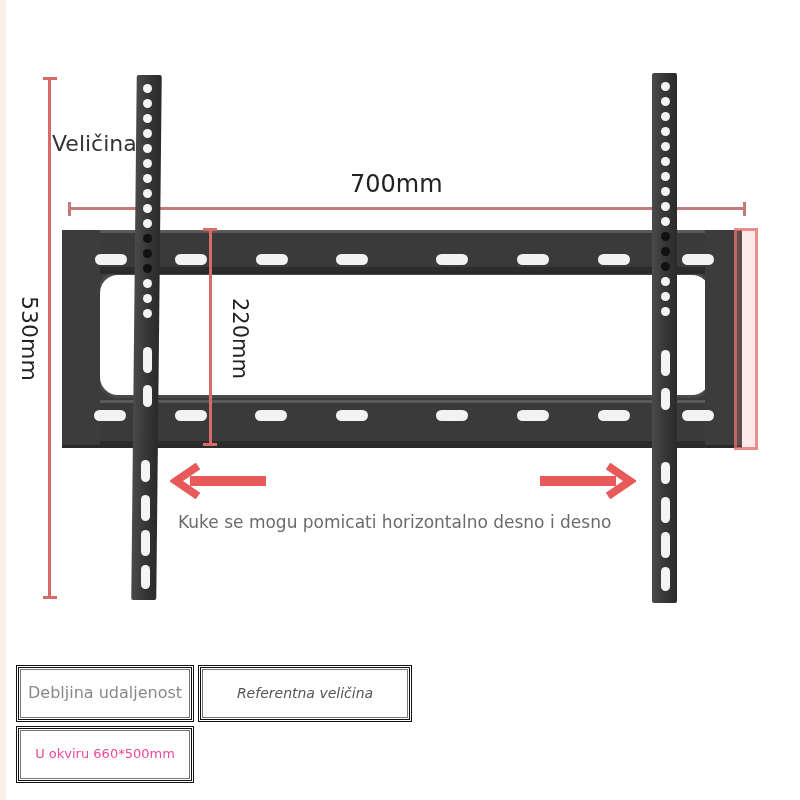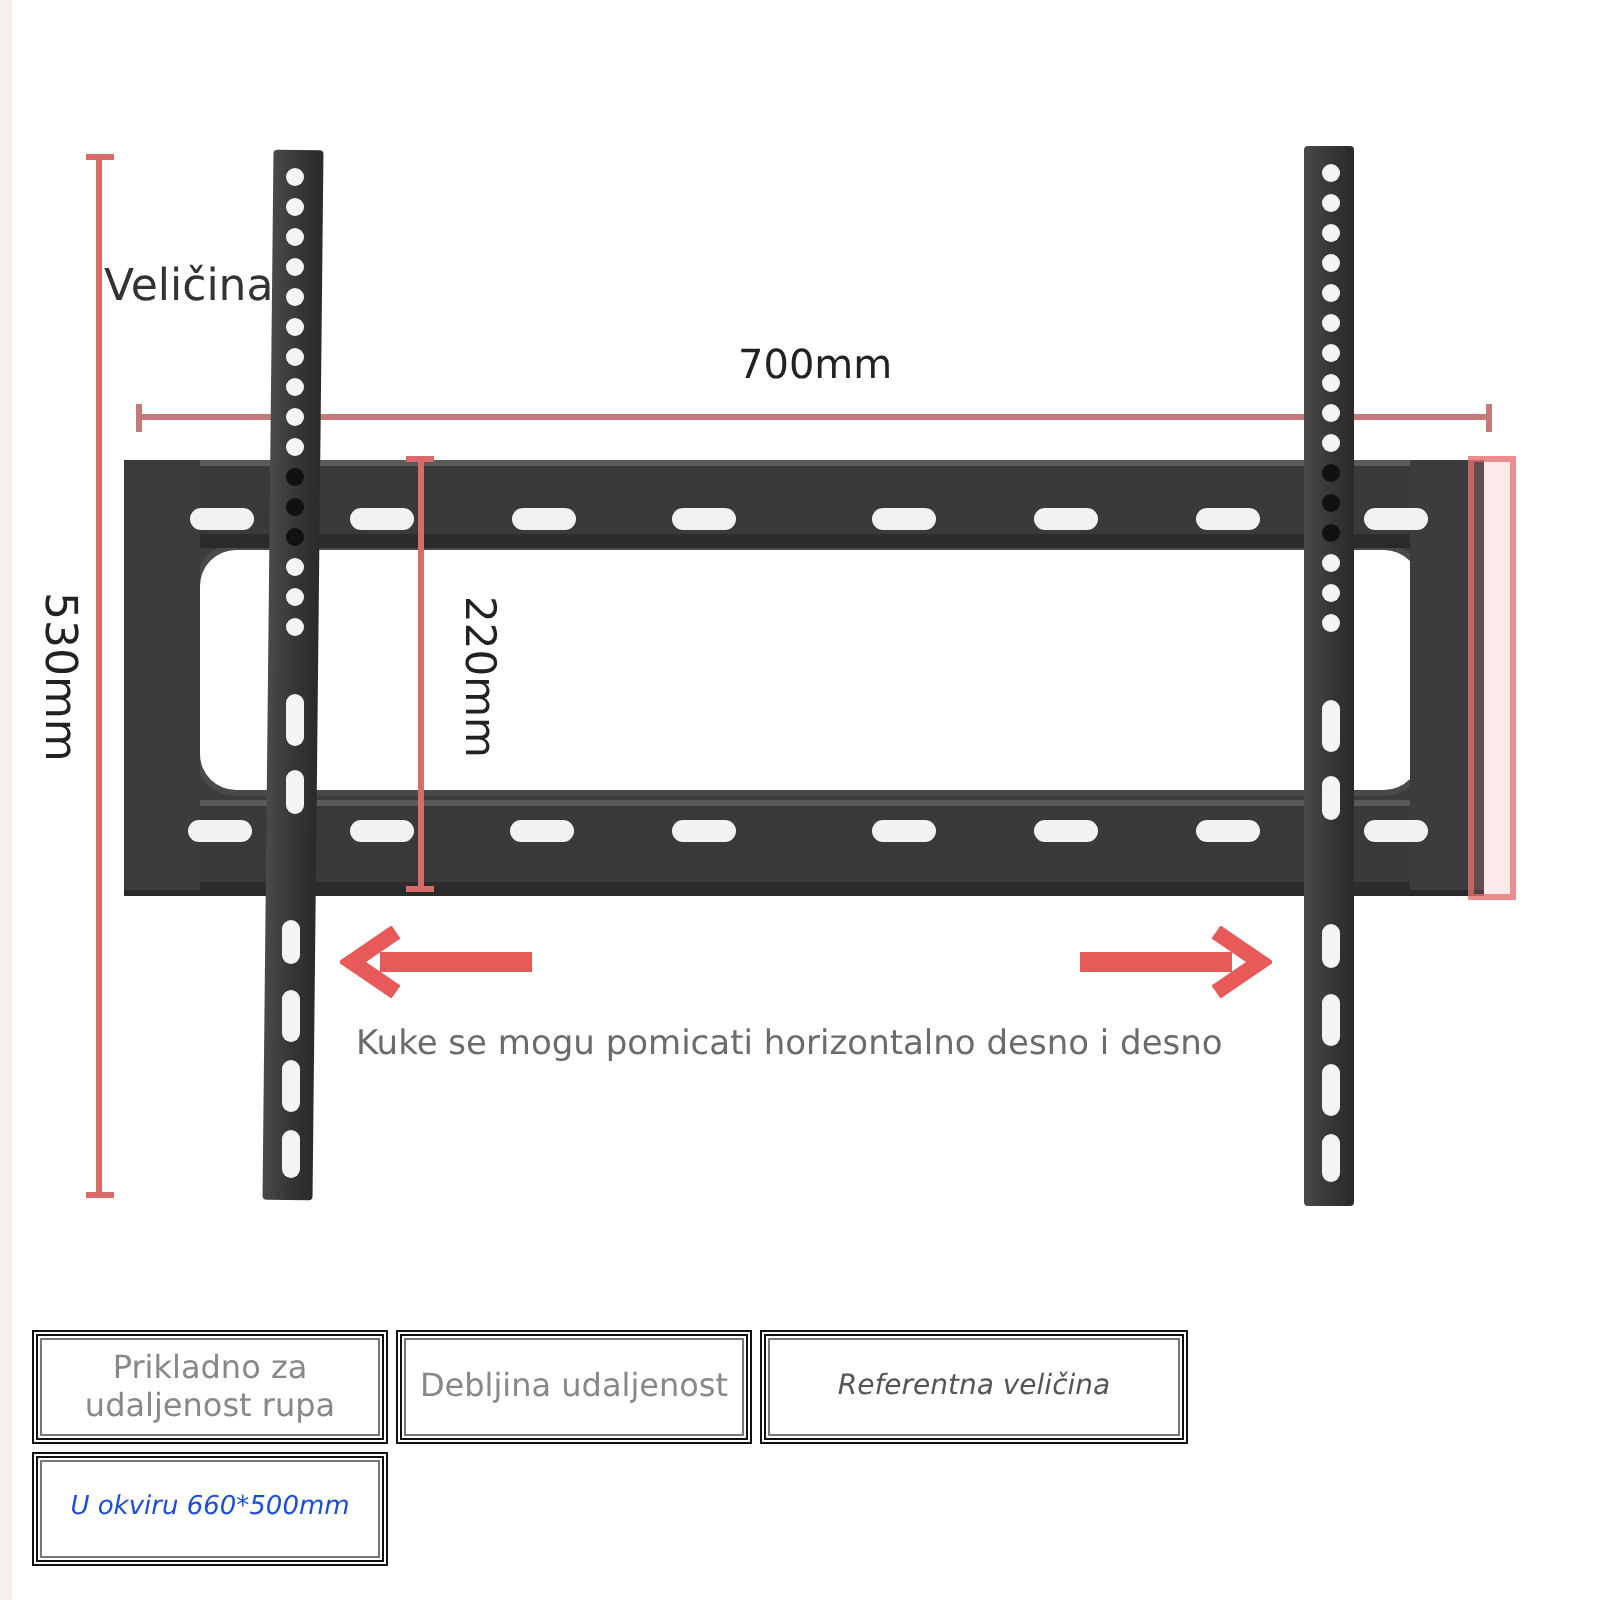--- a/index.html
+++ b/index.html
@@ -46,35 +46,35 @@
   .cell {
     box-sizing: border-box; border: 3px double #111; outline: 1px solid #777; outline-offset: -5px;
     display: flex; align-items: center; justify-content: center; text-align: center;
     height: 57px; line-height: 1.15;
   }
   .c1 { width: 178px; } .c2 { width: 178px; } .c3 { width: 178px; } .c4 { width: 214px; }
   .hdr { color: #888; font-size: 16px; }
   .hdr-big { color: #8a8a8a; font-size: 21px; }
   .hdr-small { color: #555; font-size: 14px; font-style: italic; }
   .val { color: #111; font-size: 18px; }
-  .val-small { color: #1d4ed8; font-size: 13px; font-style: italic; }
+  .val-small { color: #ec4899; font-size: 13px; }
 </style>
 </head>
 <body>
 
 <div class="left-edge"></div>
 
 <div class="dim-label" style="left:52px; top:131px; font-size:22px; color:#333;">Veličina</div>
 
 <div class="dim-v" style="left:48px; top:77px; height:521px;"></div>
 <div class="cap-h" style="left:43px; top:77px;"></div>
 <div class="cap-h" style="left:43px; top:596px;"></div>
 <div class="dim-label rot90" style="left:42px; top:296px;">530mm</div>
 
-<div class="dim-label" style="left:350px; top:170px; font-size:20px;margin-left:19px;">700mm</div>
+<div class="dim-label" style="left:350px; top:170px; font-size:24px;">700mm</div>
 <div class="dim-h" style="left:68px; top:207px; width:678px;"></div>
 <div class="cap-v" style="left:68px; top:202px;"></div>
 <div class="cap-v" style="left:743px; top:202px;"></div>
 
 <div>
   <div class="plate" style="left:62px; top:230px; width:680px; height:215px; border-radius:3px;"></div>
   <div class="window" style="left:100px; top:275px; width:610px; height:120px;"></div>
   <div class="rail" style="left:62px; top:230px; width:680px; height:38px;"></div>
   <div class="rail" style="left:62px; top:400px; width:680px; height:42px;"></div>
   <div class="plate" style="left:62px; top:230px; width:38px; height:215px;"></div>
@@ -164,20 +164,19 @@
 </svg>
 <svg class="abs" style="left:540px; top:463px;" width="96" height="36" viewBox="0 0 96 36">
   <rect x="0" y="13" width="76" height="10" fill="#e85a5a"></rect>
   <polyline points="68,3 90,18 68,33" fill="none" stroke="#e85a5a" stroke-width="8" stroke-linejoin="miter"></polyline>
 </svg>
 
 <div class="caption" style="left:178px; top:512px;">Kuke se mogu pomicati horizontalno desno i desno</div>
 
 <div class="spec-table">
   <div class="spec-row">
-    <div class="cell c1 hdr">Prikladno za udaljenost rupa</div>
     <div class="cell c2 hdr">Debljina udaljenost</div>
     <div class="cell c4 hdr-small">Referentna veličina</div>
   </div>
   <div class="spec-row">
     <div class="cell c1 val-small">U okviru 660*500mm</div>
   </div>
 </div>
 
 </body></html>

